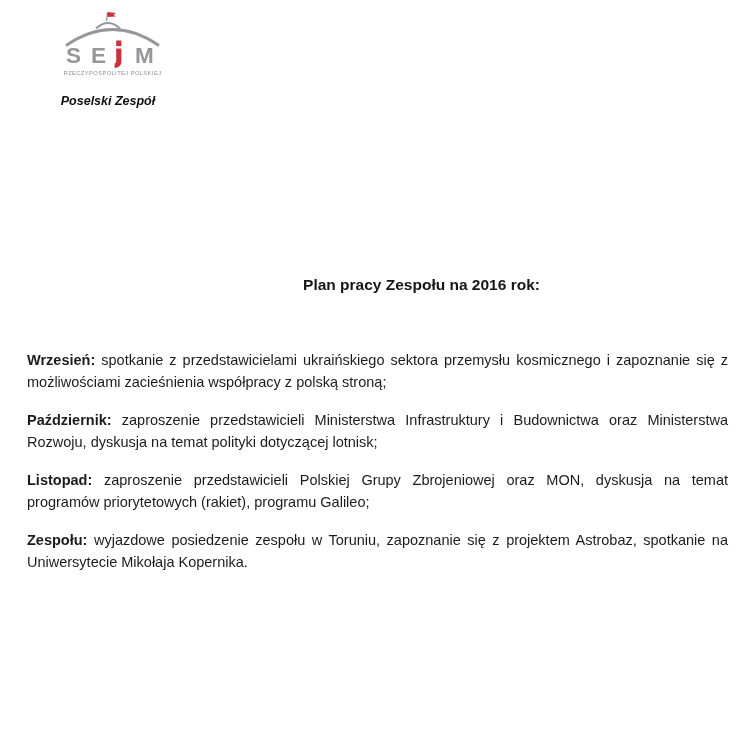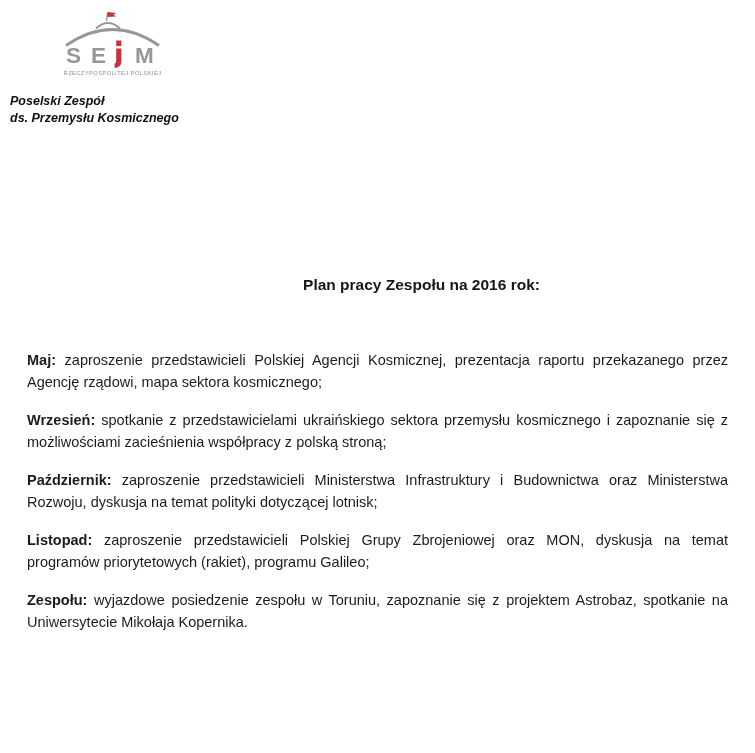--- a/index.html
+++ b/index.html
@@ -29,21 +29,21 @@
     font-family: "Liberation Sans", sans-serif;
     font-weight: 400;
     font-size: 5.7px;
     letter-spacing: 0.45px;
   }
   .org {
     position: absolute;
     left: 10px;
     top: 93px;
     width: 196px;
-    text-align: left;
+    text-align: center;
     font-weight: bold;
     font-style: italic;
     font-size: 12.5px;
     line-height: 17px;
     color: #111111;
   }
   
   .doc-title {
     position: absolute;
     top: 276px;
@@ -92,26 +92,24 @@
       <rect x="52.2" y="29.5" width="5.2" height="5.6"></rect>
       <path d="M52.2,37.5 h5.2 v12.5 c0,4.6 -2.7,6.7 -6.8,6.9 v-4.4 c1.2,-0.1 1.6,-1 1.6,-3 Z"></path>
     </g>
     <text class="logo-letter" x="71" y="51.5" fill="#97969B">M</text>
 
     <text class="logo-caption" x="48.5" y="63.5" text-anchor="middle" fill="#908F94">RZECZYPOSPOLITEJ POLSKIEJ</text>
   </svg>
 
   <div class="org">
     <div>Poselski Zespół</div>
-    <div>ds. Przemysłu Kosmicznego</div>
   </div>
 
   <h1 class="doc-title">Plan pracy Zespołu na 2016 rok:</h1>
 
   <main class="content">
-    <p class="para"><strong>Maj:</strong><span> zaproszenie przedstawicieli Polskiej Agencji Kosmicznej, prezentacja raportu przekazanego przez Agencję rządowi, mapa sektora kosmicznego;</span></p>
     <p class="para"><strong>Wrzesień:</strong><span> spotkanie z przedstawicielami ukraińskiego sektora przemysłu kosmicznego i zapoznanie się z możliwościami zacieśnienia współpracy z polską stroną;</span></p>
     <p class="para"><strong>Październik:</strong><span> zaproszenie przedstawicieli Ministerstwa Infrastruktury i Budownictwa oraz Ministerstwa Rozwoju, dyskusja na temat polityki dotyczącej lotnisk;</span></p>
     <p class="para"><strong>Listopad:</strong><span> zaproszenie przedstawicieli Polskiej Grupy Zbrojeniowej oraz MON, dyskusja na temat programów priorytetowych (rakiet), programu Galileo;</span></p>
     <p class="para"><strong>Zespołu:</strong><span> wyjazdowe posiedzenie zespołu w Toruniu, zapoznanie się z projektem Astrobaz, spotkanie na Uniwersytecie Mikołaja Kopernika.</span></p>
   </main>
 
 </div>
 
 </body></html>

